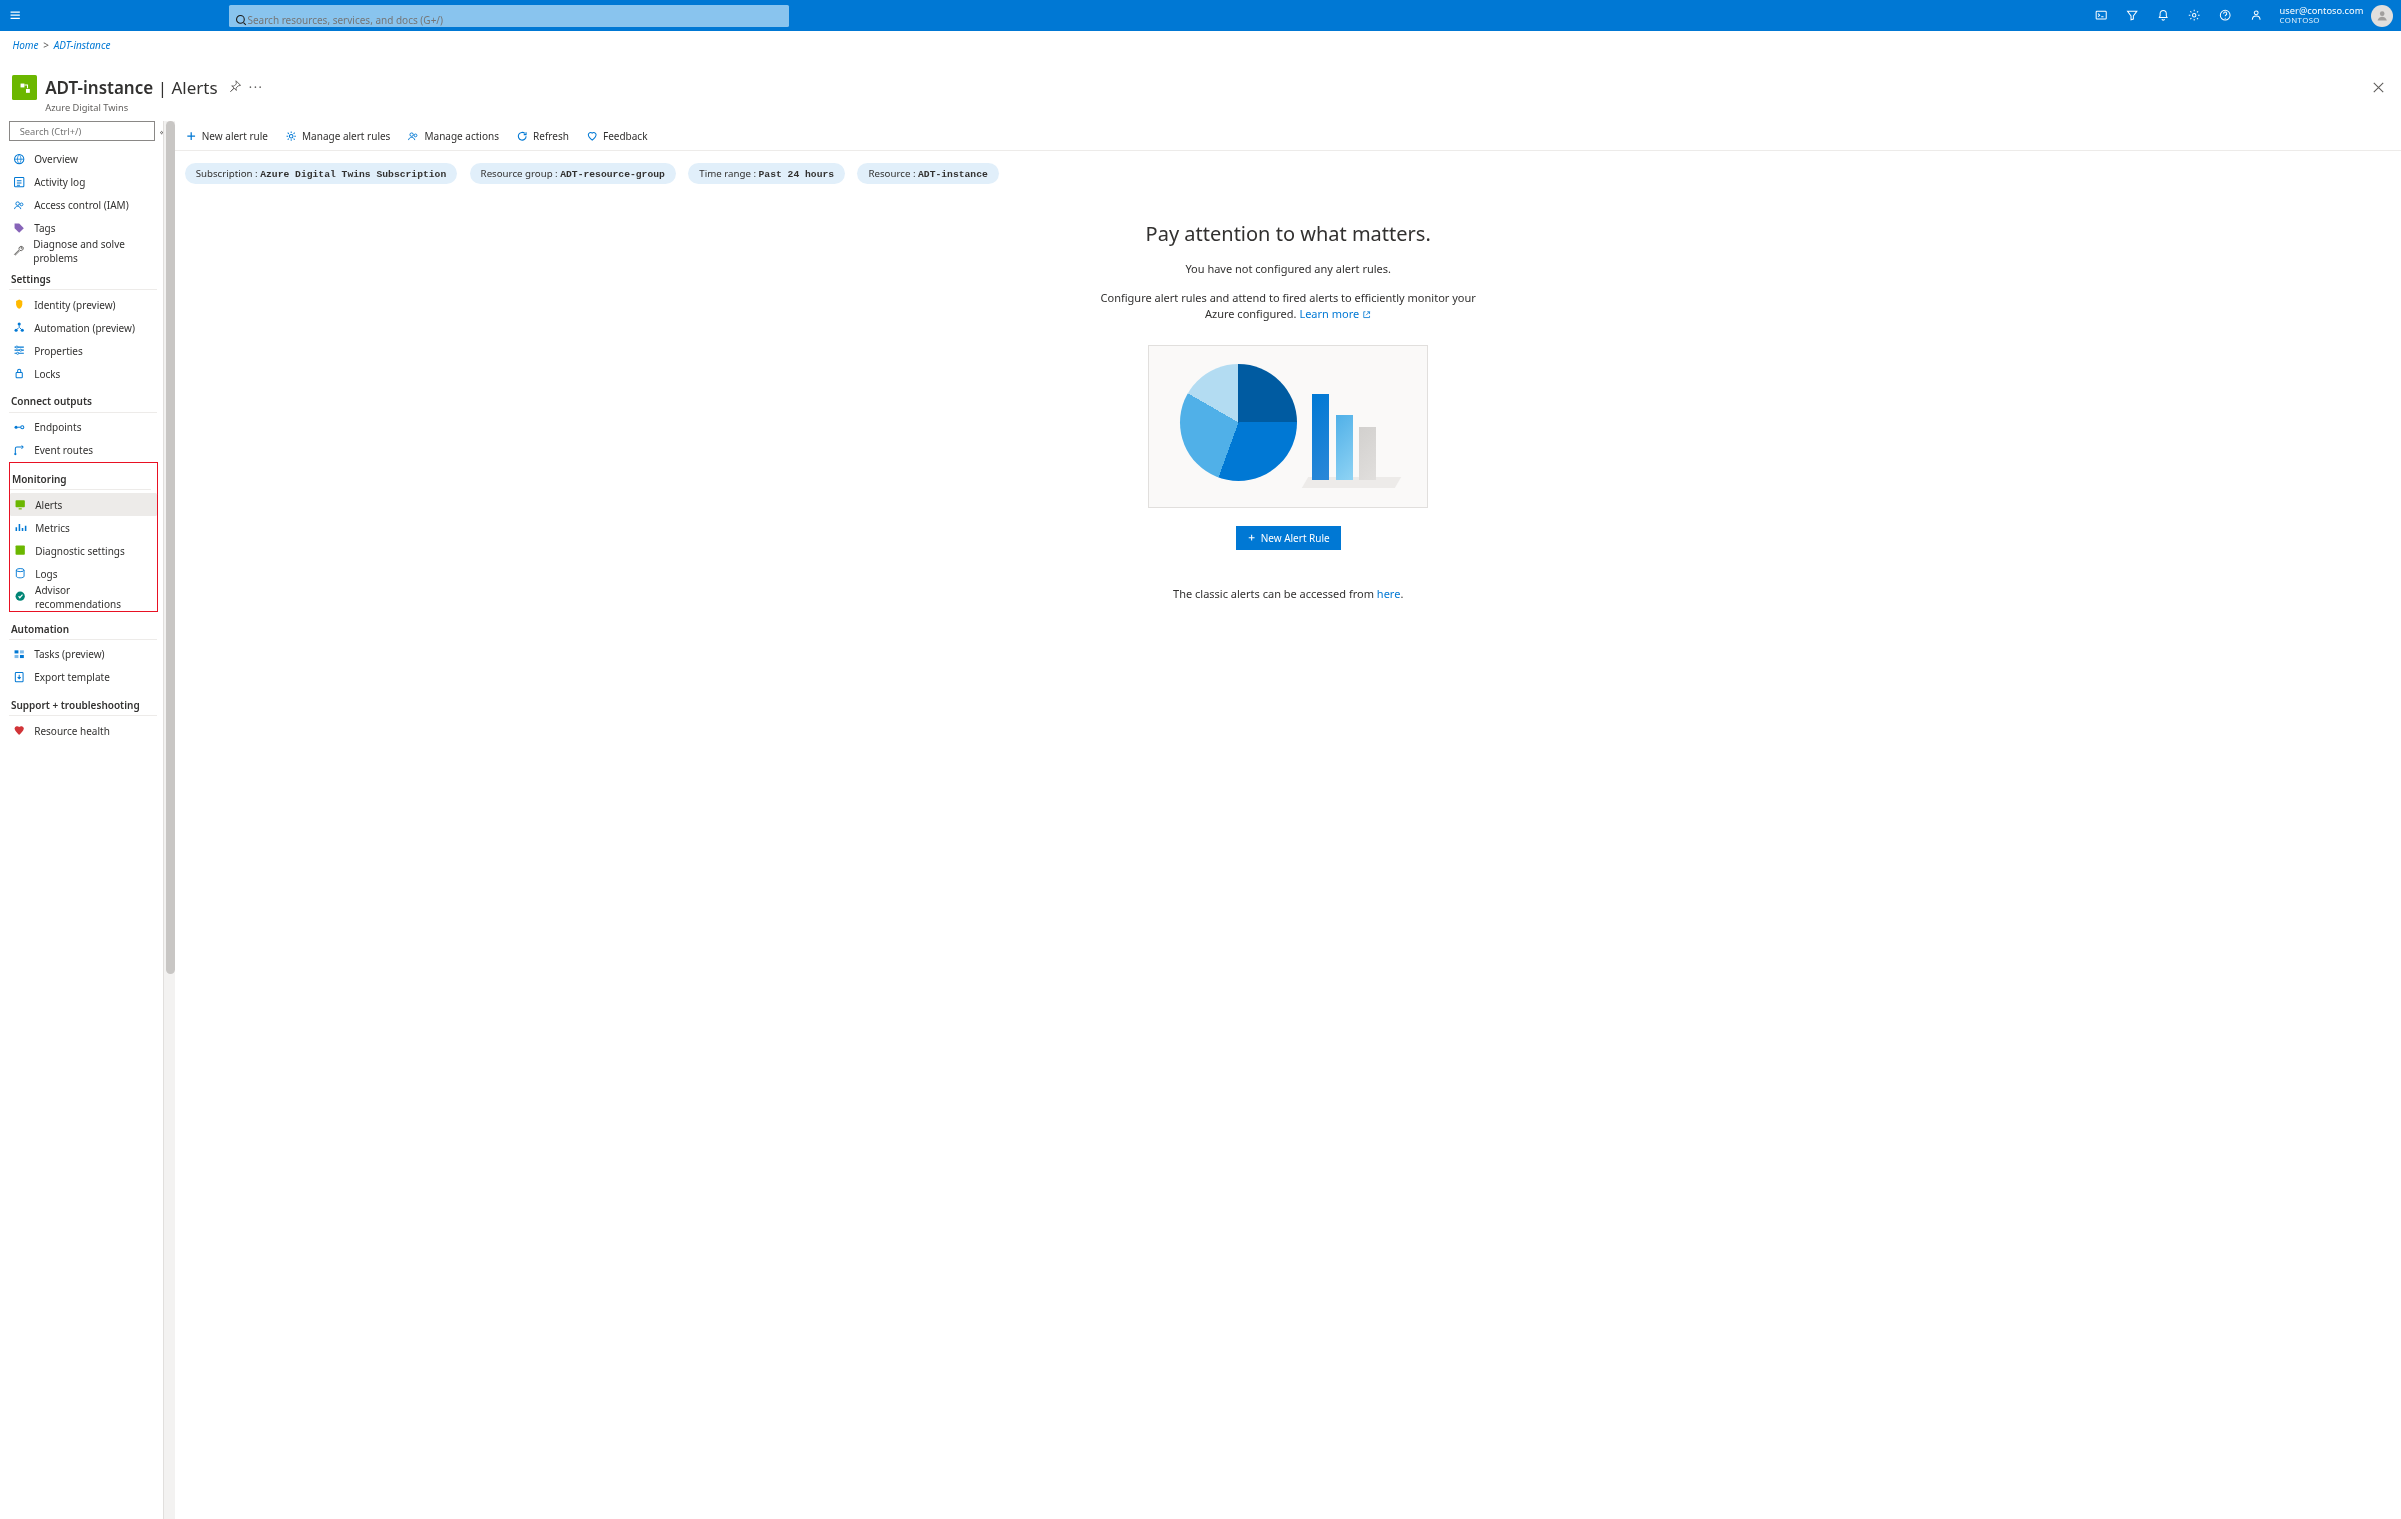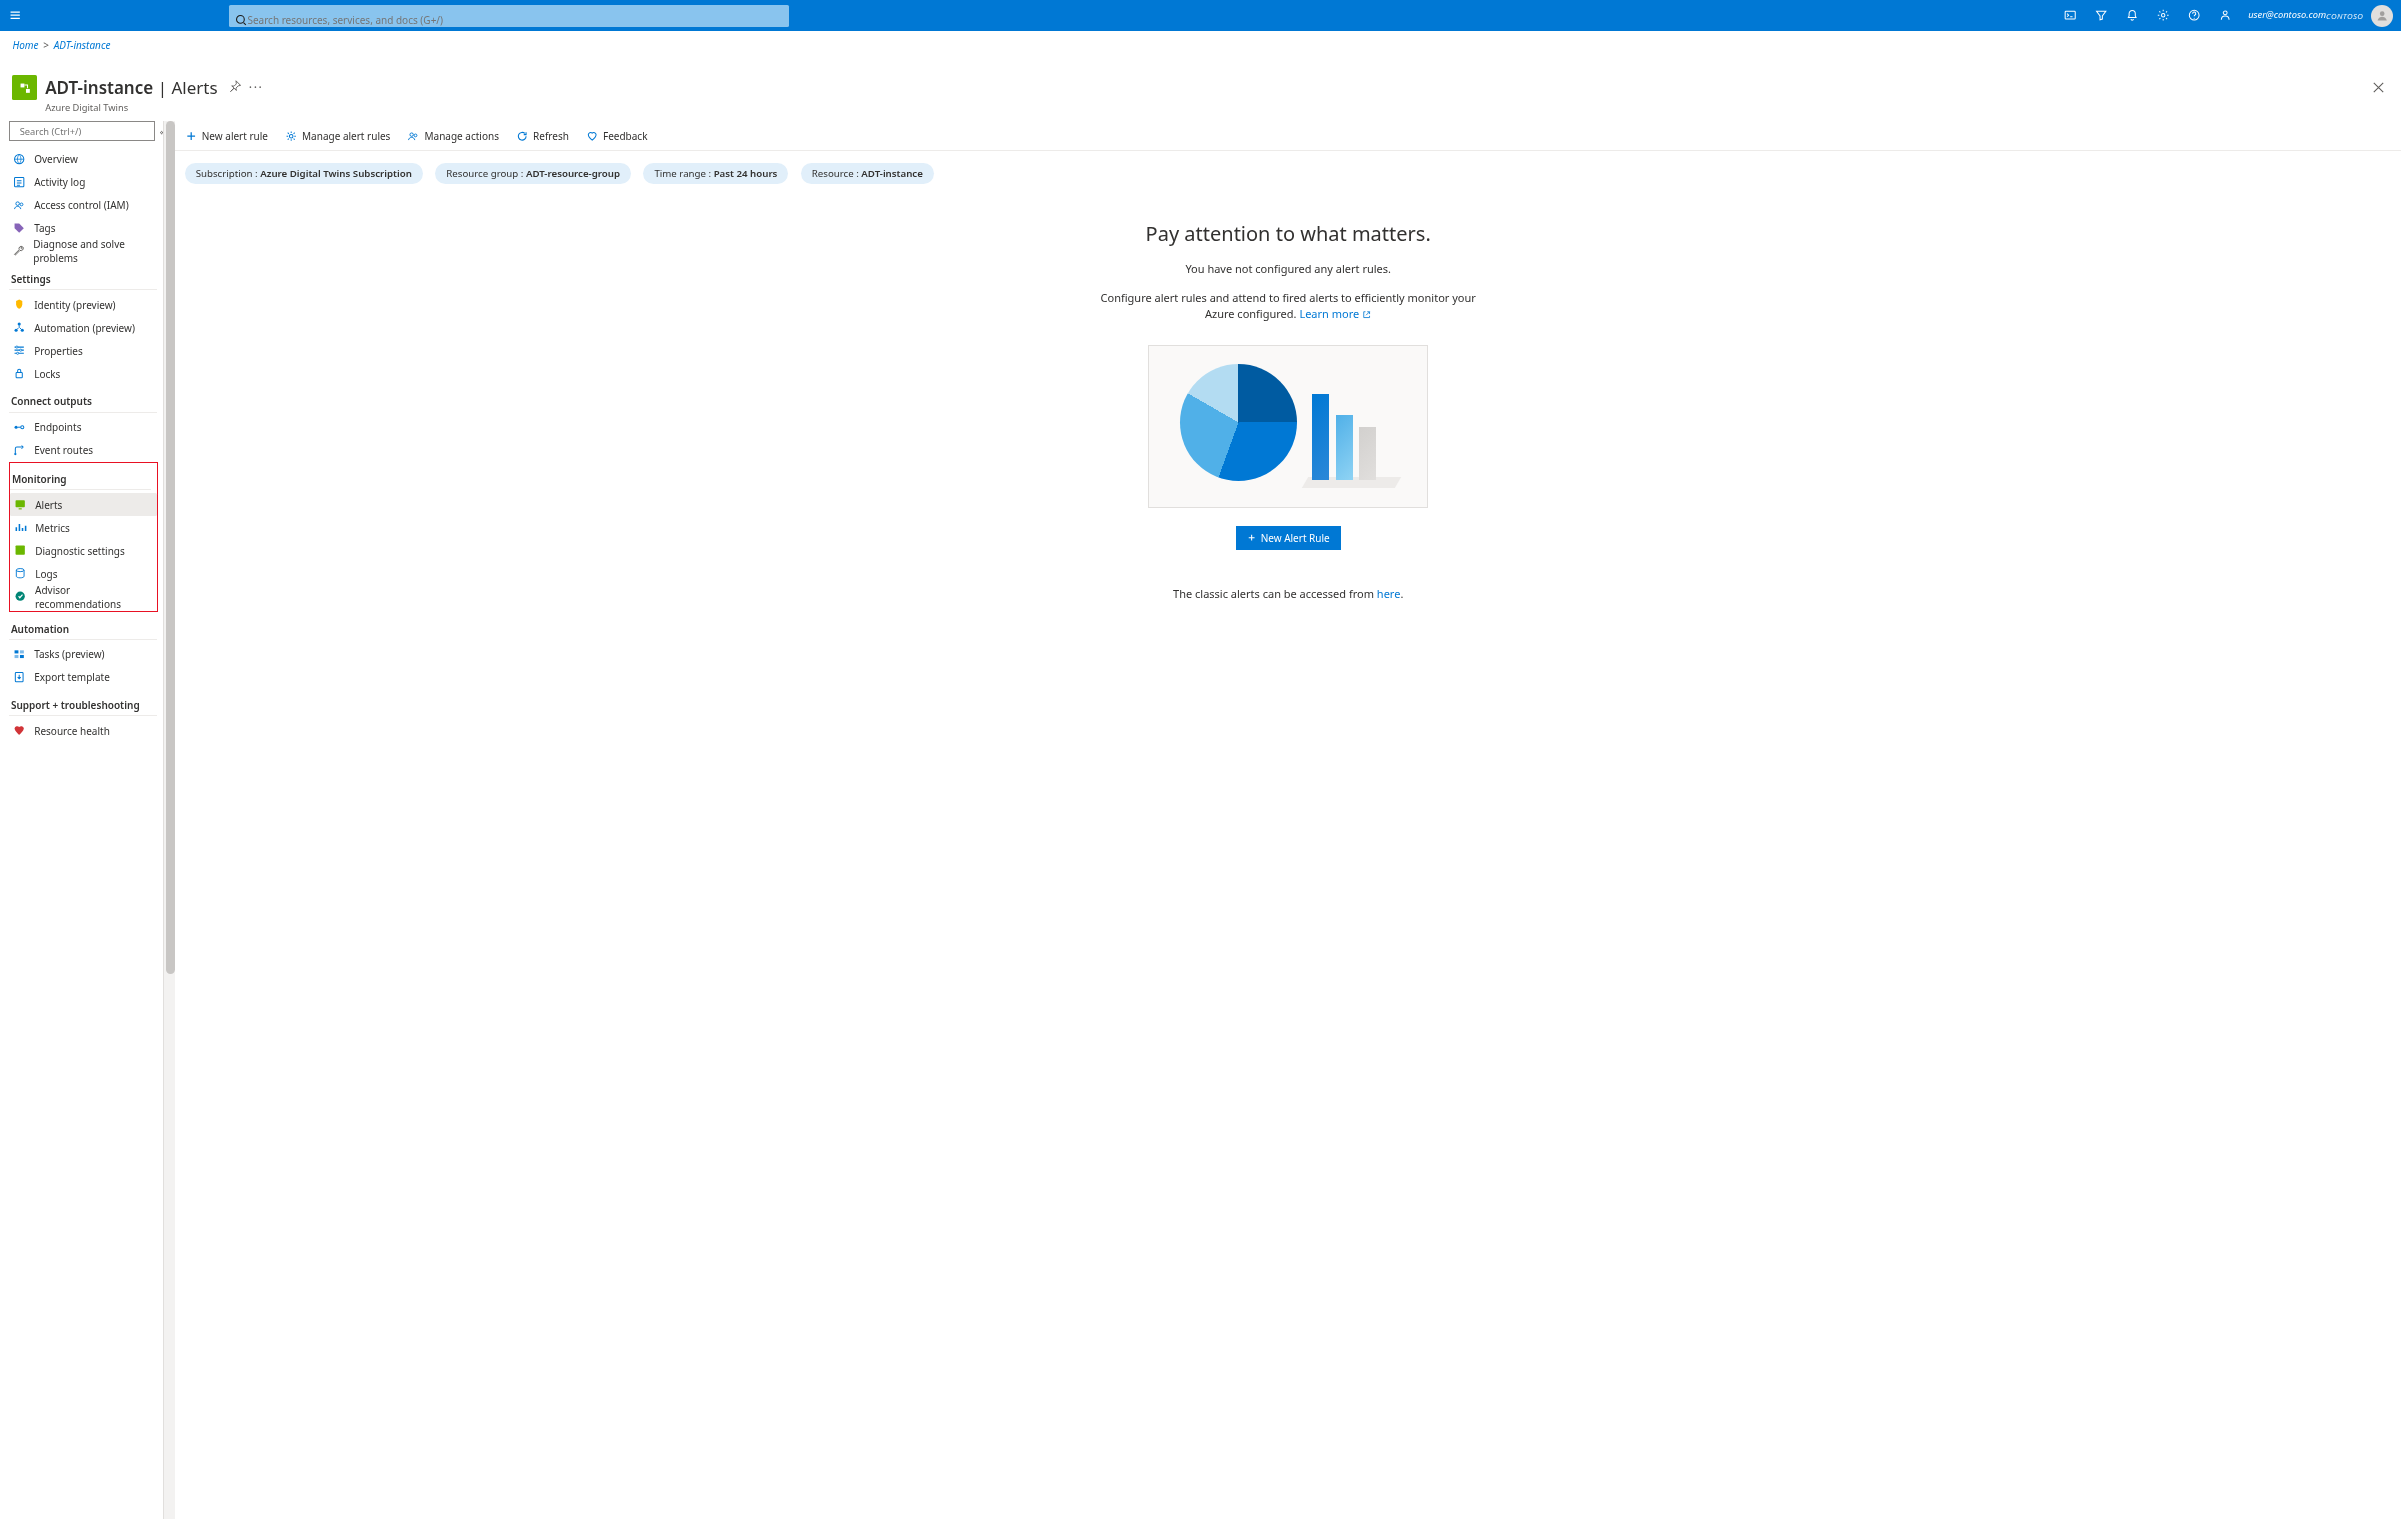--- a/index.html
+++ b/index.html
@@ -7,21 +7,21 @@
 
   
   .topbar { height: 31px; background: #0078d4; display: flex; align-items: center; color: #fff; }
   .tb-menu { width: 31px; display: flex; align-items: center; justify-content: center; cursor: pointer; }
   .tb-brand { font-weight: 600; font-size: 11.7px; padding: 0 11px; cursor: pointer; margin-top: 40px; }
   .tb-spacer1 { flex: 0 0 86px; }
   .tb-search { flex: 1; max-width: 560px; height: 22px; background: #89c4ee; border-radius: 1.6px; display: flex; align-items: flex-end; padding: 0 6.2px; color: #1b1a19; }
   .tb-search input { border: 0; background: transparent; color: #1b1a19; font-size: 10px; flex: 1; outline: none; }
   .tb-spacer2 { flex: 1; }
   .tb-iconbtn { width: 31px; height: 31px; display: flex; align-items: center; justify-content: center; cursor: pointer; }
-  .tb-user { display: flex; flex-direction: row; align-items: flex-end; padding: 0 7.8px; line-height: 1.1; font-style: italic; }
+  .tb-user { display: flex; flex-direction: column; align-items: flex-start; padding: 0 7.8px; line-height: 1.1; }
   .tb-user .em { font-size: 9.3px; }
   .tb-user .org { font-size: 7.8px; opacity: .9; letter-spacing: 0.4px; }
   .tb-avatar { width: 22px; height: 22px; border-radius: 50%; background: #e1dfdd; margin-right: 7.8px; display:flex; align-items:center; justify-content:center; color:#605e5c; }
 
   
   .crumbs { height: 28px; display: flex; align-items: center; padding: 0 12.4px; font-size: 10px; }
   .crumbs a { color: #0078d4; text-decoration: none; font-style: italic; }
   .crumbs .sep { color: #605e5c; margin: 0 4.7px; }
 
   
@@ -57,21 +57,21 @@
   .main { flex:1; display:flex; flex-direction:column; overflow:hidden;}
 
   
   .cmdbar { height: 29.6px; border-bottom:0.8px solid #edebe9; display:flex; align-items:center; gap: 17px; padding:0 9.3px; font-size:10px; }
   .cmd { display:flex; align-items:center; gap:4.7px; color:#323130; cursor:pointer; }
   .cmd svg { color:#0078d4; }
 
   
   .pills { padding: 12.4px 9.3px; display:flex; gap:12.4px; font-size:9.7px; }
   .pill { background:#e1effa; border-radius:11px; padding:3.9px 11px; color:#323130; }
-  .pill b { font-weight:600; }
+  .pill b { font-weight:600;font-family:Liberation Mono, monospace; }
 
   
   .hero { margin: 23px auto 0 auto; width: 482px; text-align:center; }
   .hero h1 { font-size: 20px; font-weight:400; margin-bottom: 14px; }
   .hero .sub1 { font-size: 11px; color:#323130; margin-bottom: 14px;}
   .hero .sub2 { font-size: 11px; color:#323130; margin-bottom: 22px; line-height:1.5;}
   .hero a { color:#0078d4; text-decoration:none; }
   .hero-illus { width:280px; height:163px; margin:0 auto 18.7px auto; border:0.8px solid #e1dfdd; background:#faf9f8; position:relative; }
   .pie { position:absolute; left:31px; top:18.7px; width:117px; height:117px; border-radius:50%;
          background: conic-gradient(#005ba1 0 90deg, #0078d4 90deg 200deg, #50b0e8 200deg 300deg, #b3dcf2 300deg 360deg); }

